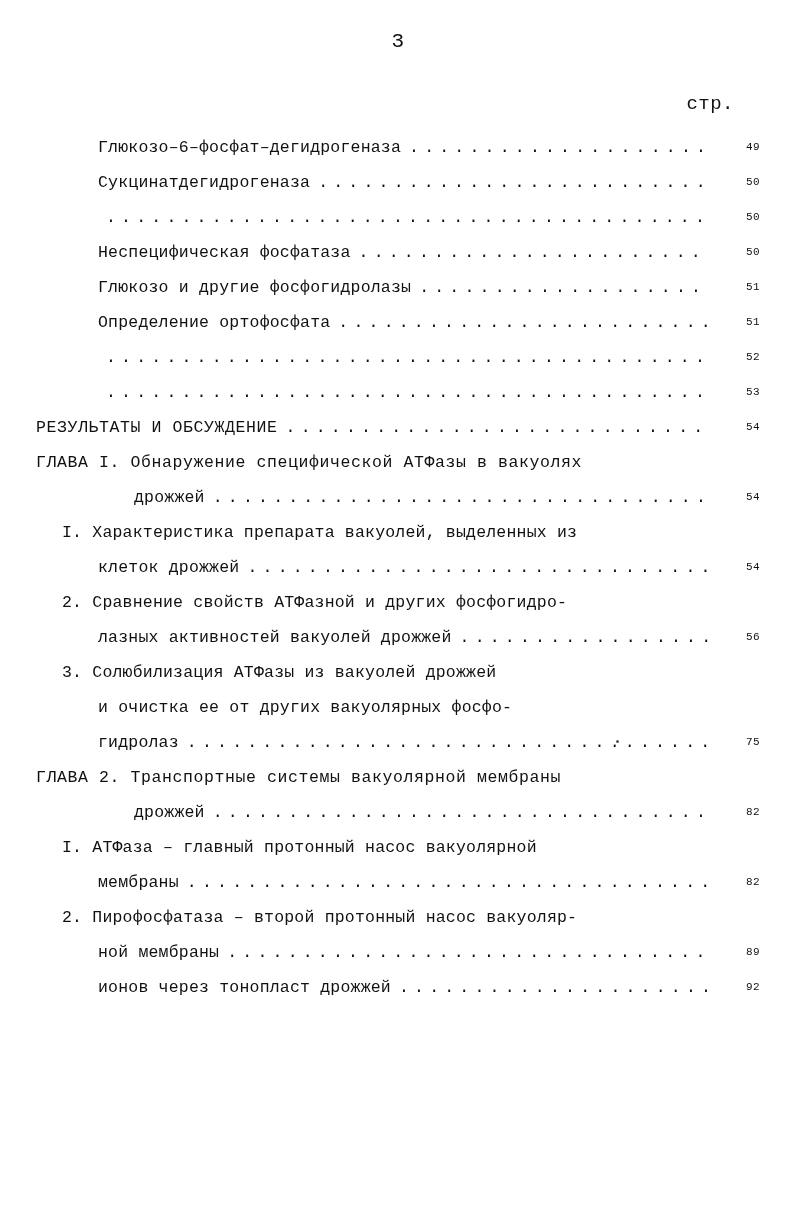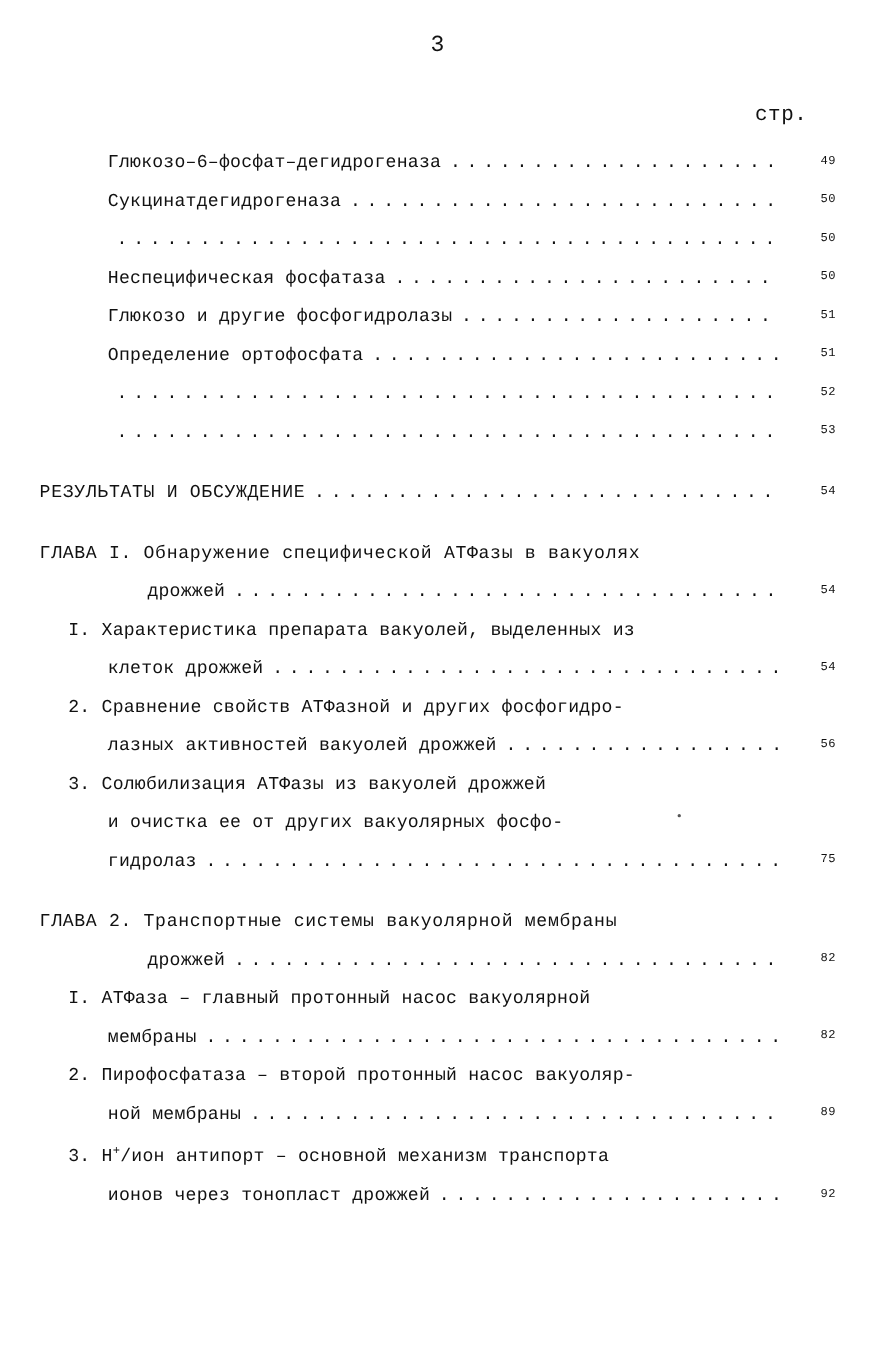--- a/index.html
+++ b/index.html
@@ -42,21 +42,21 @@
     top: 132px;
     left: 36px;
     width: 724px;
   }
   .entry {
     position: relative;
     margin-bottom: 4px;
   }
   .line {
     display: flex;
-    align-items: flex-end;
+    align-items: flex-start;
     width: 100%;
     min-height: 31px;
   }
   .label {
     white-space: pre;
     font-size: 16.5px;
     line-height: 31px;
     letter-spacing: 0.2px;
   }
   .dots {
@@ -82,21 +82,21 @@
   }
   .pageno.empty { color: transparent; }
 
   
   .lvl-sub   { padding-left: 62px; }
   .lvl-chap  { padding-left: 0px; }
   .lvl-num   { padding-left: 26px; }
   .cont-chap { padding-left: 98px; }
   .cont-num  { padding-left: 62px; font-family: Liberation Mono, monospace; }
 
-  .sc { letter-spacing: 0.6px; margin-top: 20px; }
+  .sc { letter-spacing: 0.6px; }
   .sup { font-size: 11px; vertical-align: super; }
   .sub { font-size: 11px; vertical-align: sub; }
   .speck {
     position: absolute;
     width: 3px; height: 3px;
     background: #555;
     border-radius: 50%;
   }
 </style>
 </head>
@@ -267,27 +267,20 @@
           <span class="pageno empty"></span>
         </div>
       </div>
       <div class="entry cont-num">
         <div class="line">
           <span class="label">ной мембраны</span>
           <span class="dots">................................................................................</span>
           <span class="pageno">89</span>
         </div>
       </div>
-      <div class="entry lvl-num">
-        <div class="line">
-          <span class="label">3. Н<span class="sup">+</span>/ион антипорт – основной механизм транспорта</span>
-          <span class="nodots"></span>
-          <span class="pageno empty"></span>
-        </div>
-      </div>
       <div class="entry cont-num">
         <div class="line">
           <span class="label">ионов через тонопласт дрожжей</span>
           <span class="dots">................................................................................</span>
           <span class="pageno">92</span>
         </div>
       </div>
     </div>
 
   <div class="speck" style="top:740px; left:616px;"></div>

